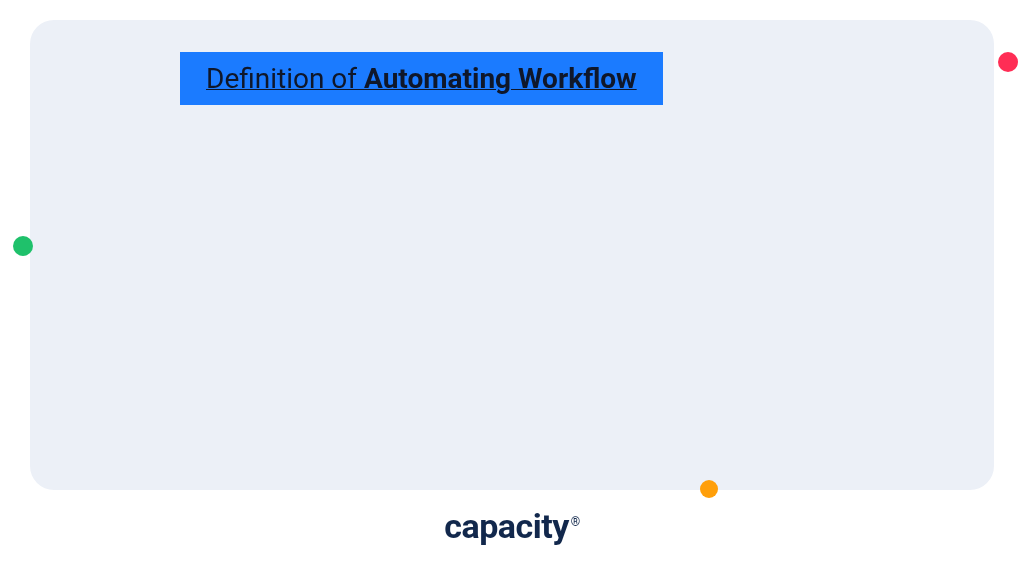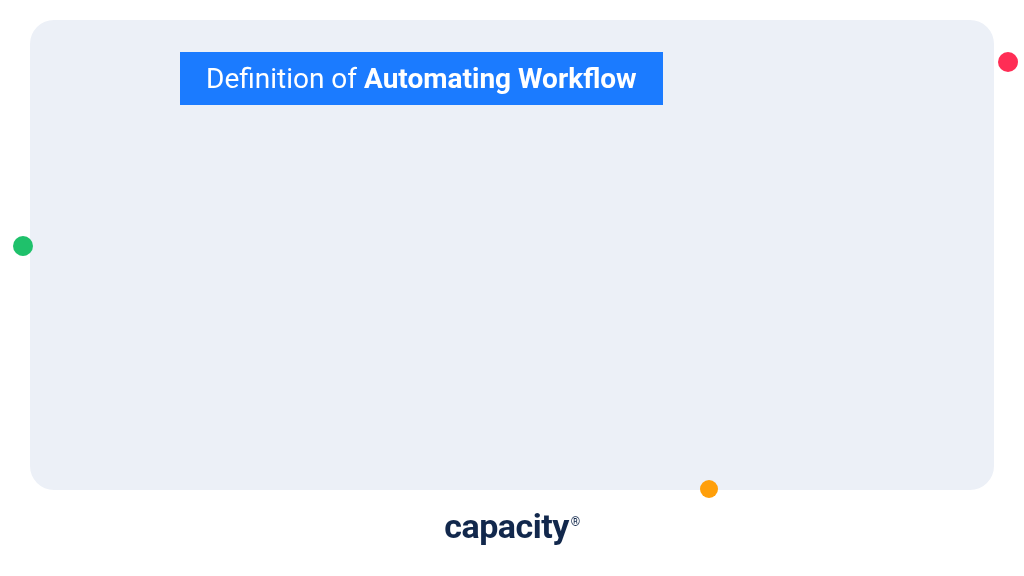--- a/index.html
+++ b/index.html
@@ -15,24 +15,25 @@
       top: 20px;
       width: 964px;
       height: 470px;
       background: #ecf0f7;
       border-radius: 24px;
       padding: 32px 70px;
     }
     .title-banner {
       display: inline-block;
       background: #1b7bff;
-      color: #ffffff;
+      color: #0f172a;
       padding: 10px 26px 10px 26px;
       margin-left: 80px;
       margin-bottom: 48px;
+      text-decoration: underline;
     }
     .title-banner .regular {
       font-weight: 400;
       font-size: 28px;
     }
     .title-banner .bold {
       font-weight: 700;
       font-size: 28px;
     }
     .body-text {

